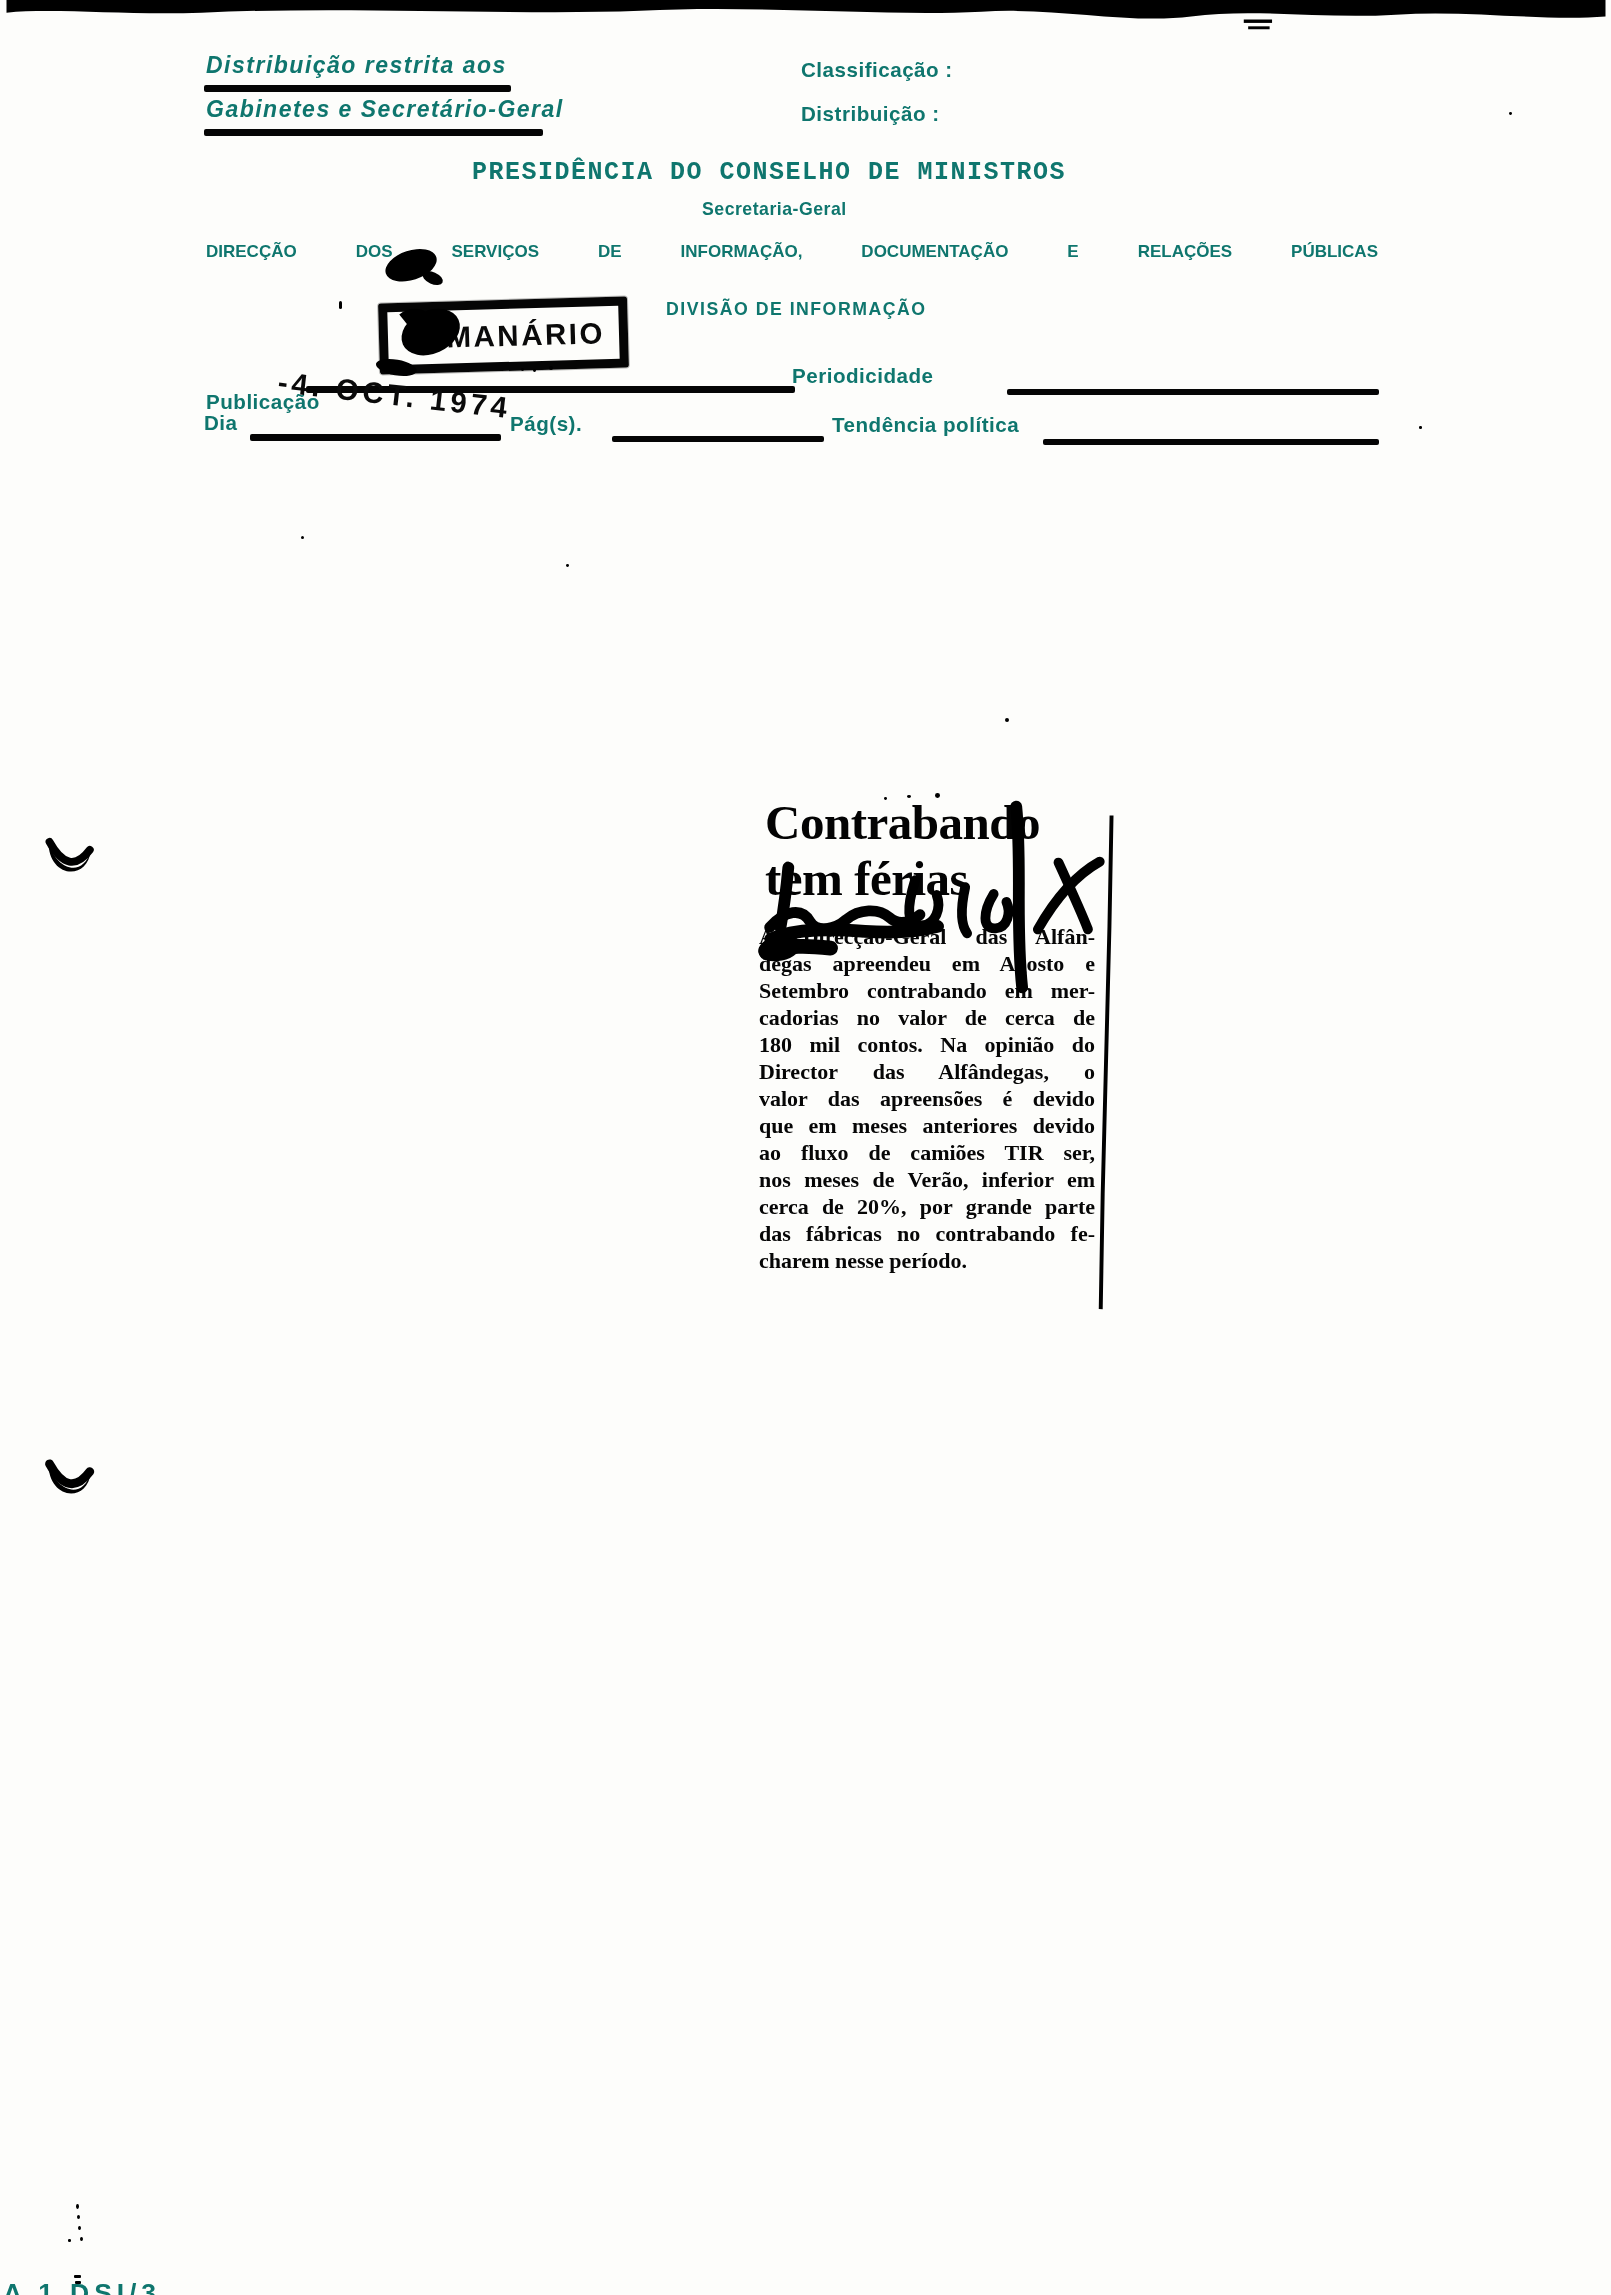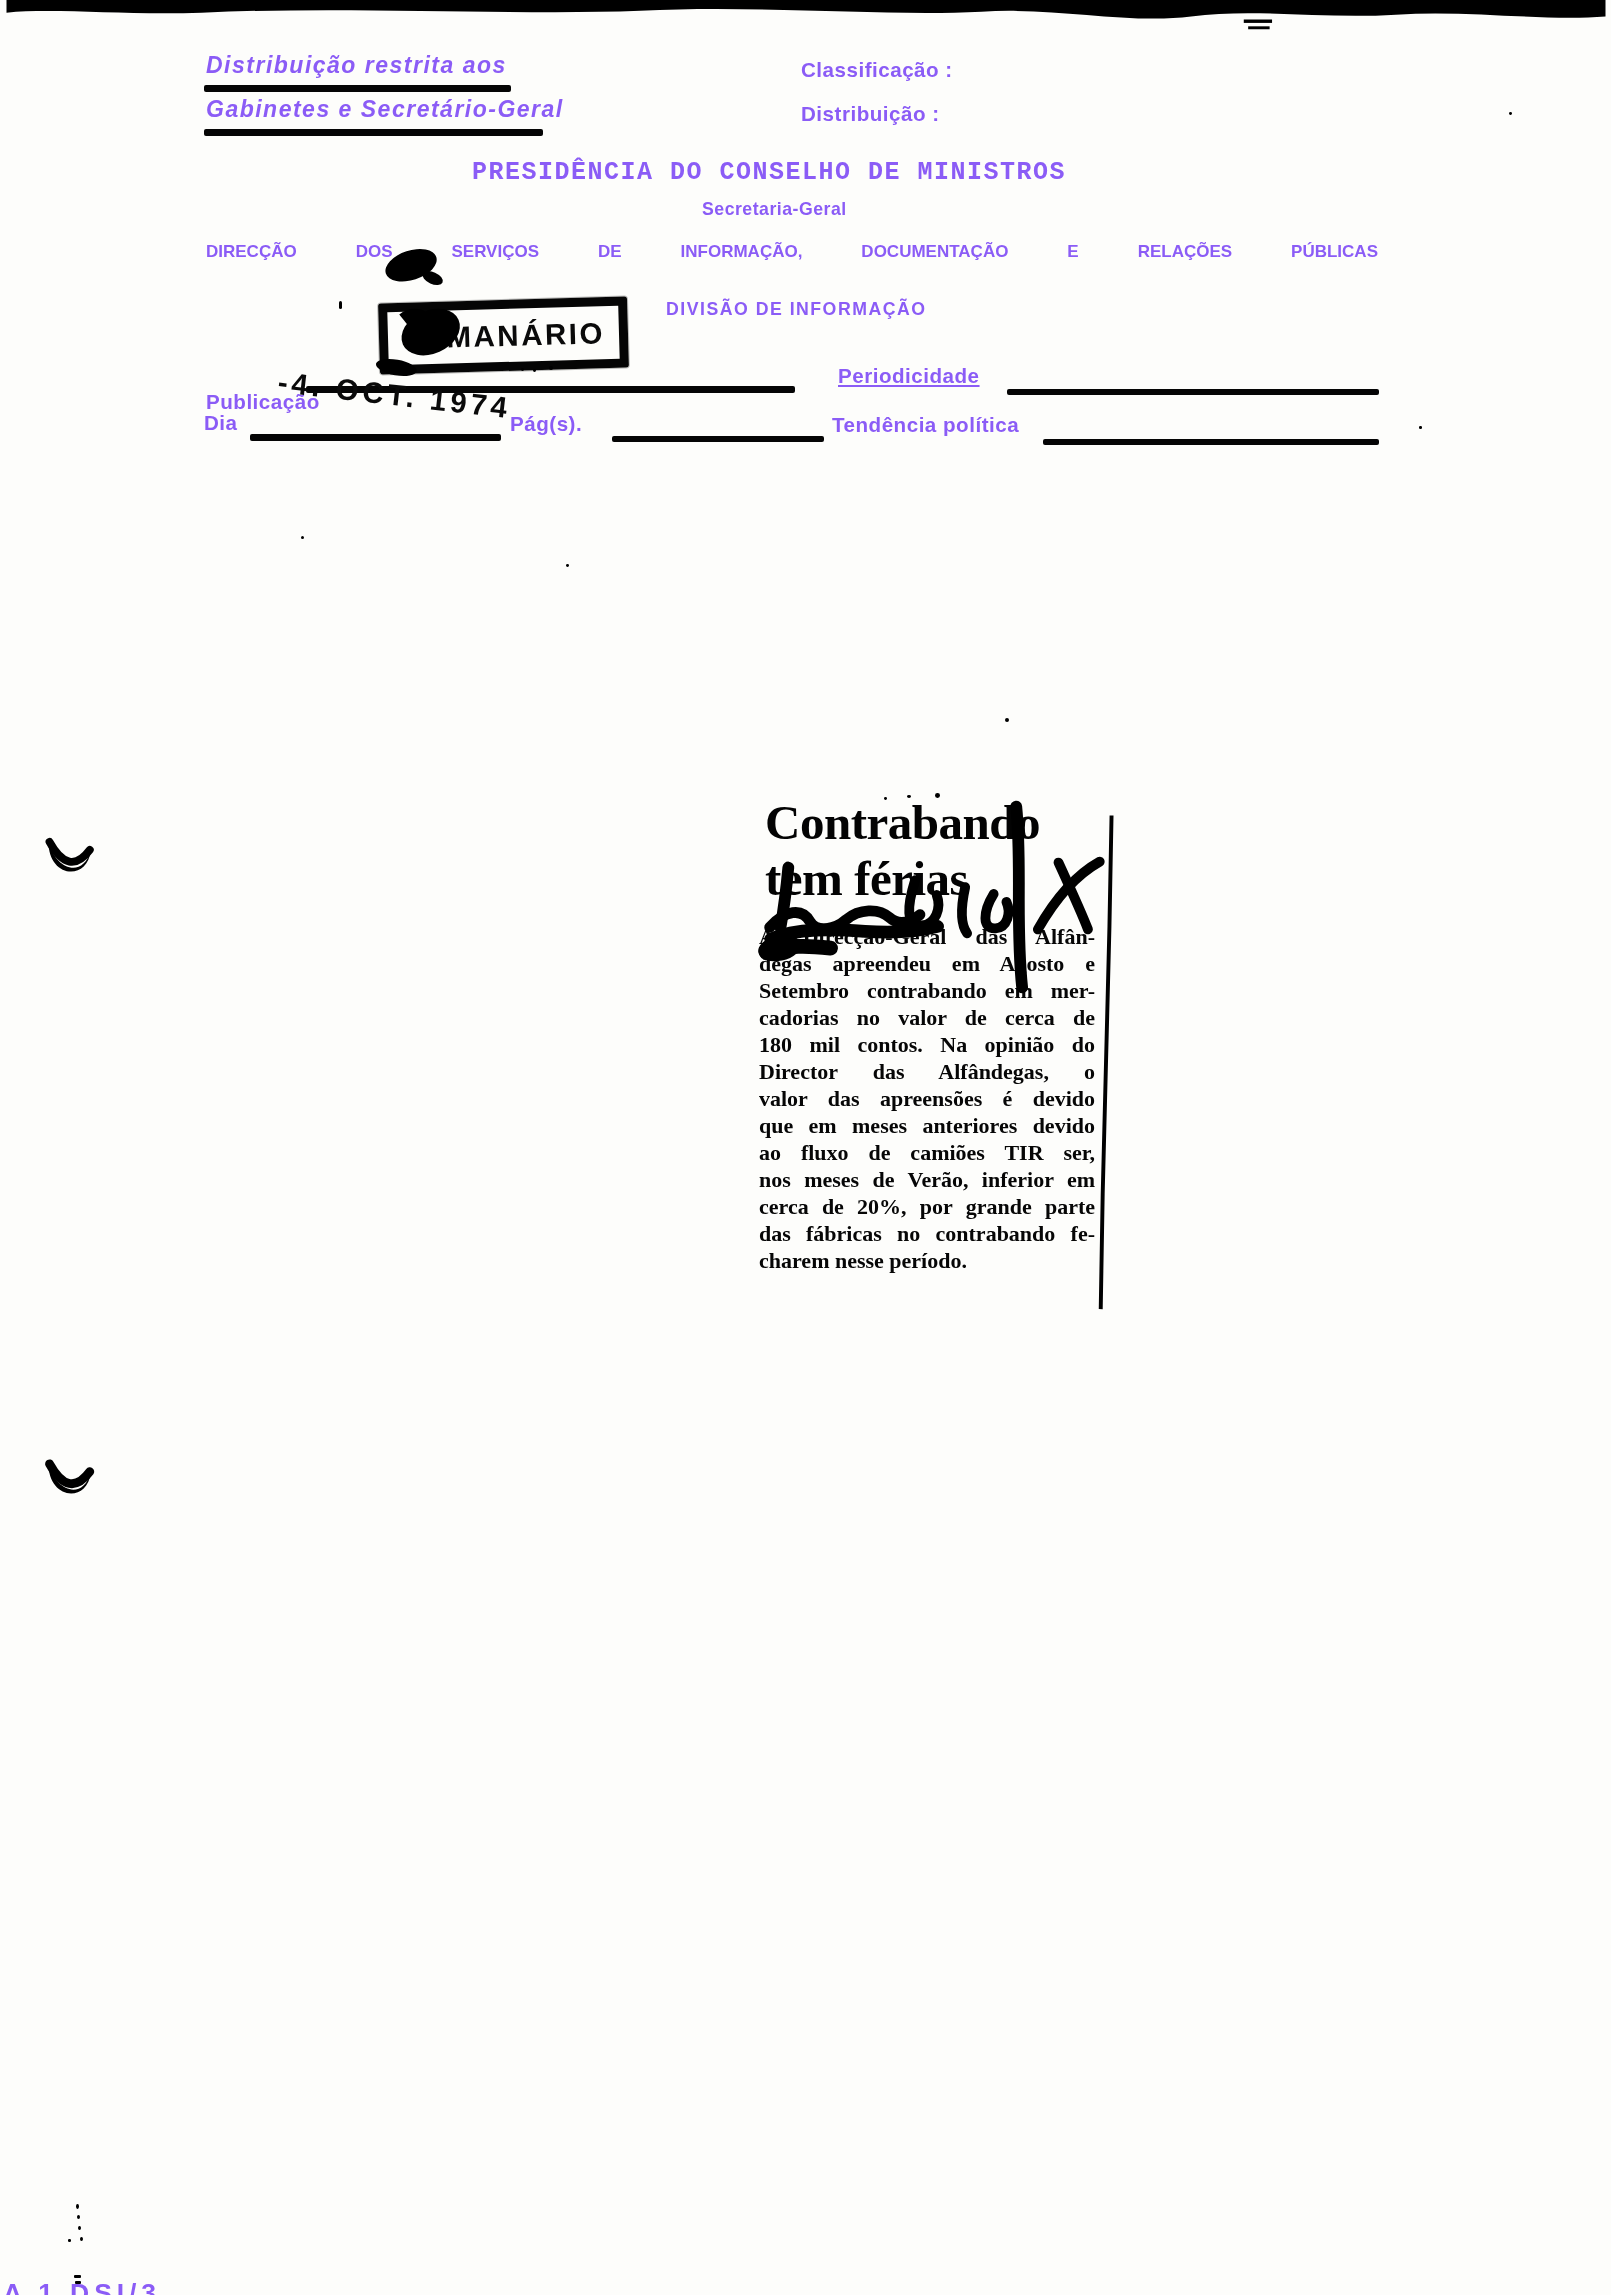--- a/index.html
+++ b/index.html
@@ -2,21 +2,21 @@
 <html style="font-size:7.9px"><head>
 <meta charset="utf-8">
 <style>
   html,body{margin:0;padding:0;}
   body{
     width:1612px;height:2295px;position:relative;overflow:hidden;
     background:#fdfdfb;color:#000;
     font-family:"Liberation Sans",sans-serif;
   }
   .abs{position:absolute;}
-  .ink{color:#8b5cf6;}
+  .ink{color:#0f766e;}
   .rule{position:absolute;background:#050505;border-radius:2px;}
   
   .restricted{font-style:italic;font-weight:bold;font-size:23px;letter-spacing:1.5px;}
   
   .classlabel{font-weight:bold;font-size:20.6px;letter-spacing:0.5px;}
   .title{font-weight:bold;font-size:25px;letter-spacing:1.5px;white-space:nowrap;font-family:Liberation Mono, monospace;}
   .subtitle{font-weight:bold;font-size:17.7px;letter-spacing:0.5px;}
   .dept{font-weight:bold;font-size:17px;white-space:normal;text-align:justify;text-align-last:justify;}
   .division{font-weight:bold;font-size:17.7px;letter-spacing:1.5px;}
   .formlabel{font-weight:bold;font-size:20.6px;letter-spacing:0.5px;}
@@ -65,21 +65,21 @@
 <div class="abs subtitle ink" style="left:702px;top:199px;">Secretaria-Geral</div>
 <div class="abs dept ink" style="left:206px;top:242px;width:1172px;">DIRECÇÃO DOS SERVIÇOS DE INFORMAÇÃO, DOCUMENTAÇÃO E RELAÇÕES PÚBLICAS</div>
 <div class="abs division ink" style="left:666px;top:299px;">DIVISÃO DE INFORMAÇÃO</div>
 
 <div class="stamp-box">
   <span class="stamp-text">SEMANÁRIO</span>
 </div>
 
 <div class="abs formlabel ink" style="left:206px;top:362px;margin-top:28px;">Publicação</div>
 <div class="rule" style="left:306px;top:386px;width:489px;height:6.9px;"></div>
-<div class="abs formlabel ink" style="left:838px;top:364px;text-decoration:underline;">Periodicidade</div>
+<div class="abs formlabel ink" style="left:792px;top:364px;">Periodicidade</div>
 <div class="rule" style="left:1007px;top:389px;width:372px;height:6.4px;"></div>
 
 <div class="abs date-stamp" style="left:280px;top:365px;">-4. OCT. 1974</div>
 
 <div class="abs formlabel ink" style="left:204px;top:411px;">Dia</div>
 <div class="rule" style="left:250px;top:434px;width:251px;height:6.9px;"></div>
 <div class="abs formlabel ink" style="left:510px;top:412px;">Pág(s).</div>
 <div class="rule" style="left:612px;top:436px;width:212px;height:6.4px;"></div>
 <div class="abs formlabel ink" style="left:832px;top:413px;">Tendência política</div>
 <div class="rule" style="left:1043px;top:439px;width:336px;height:6.4px;"></div>

